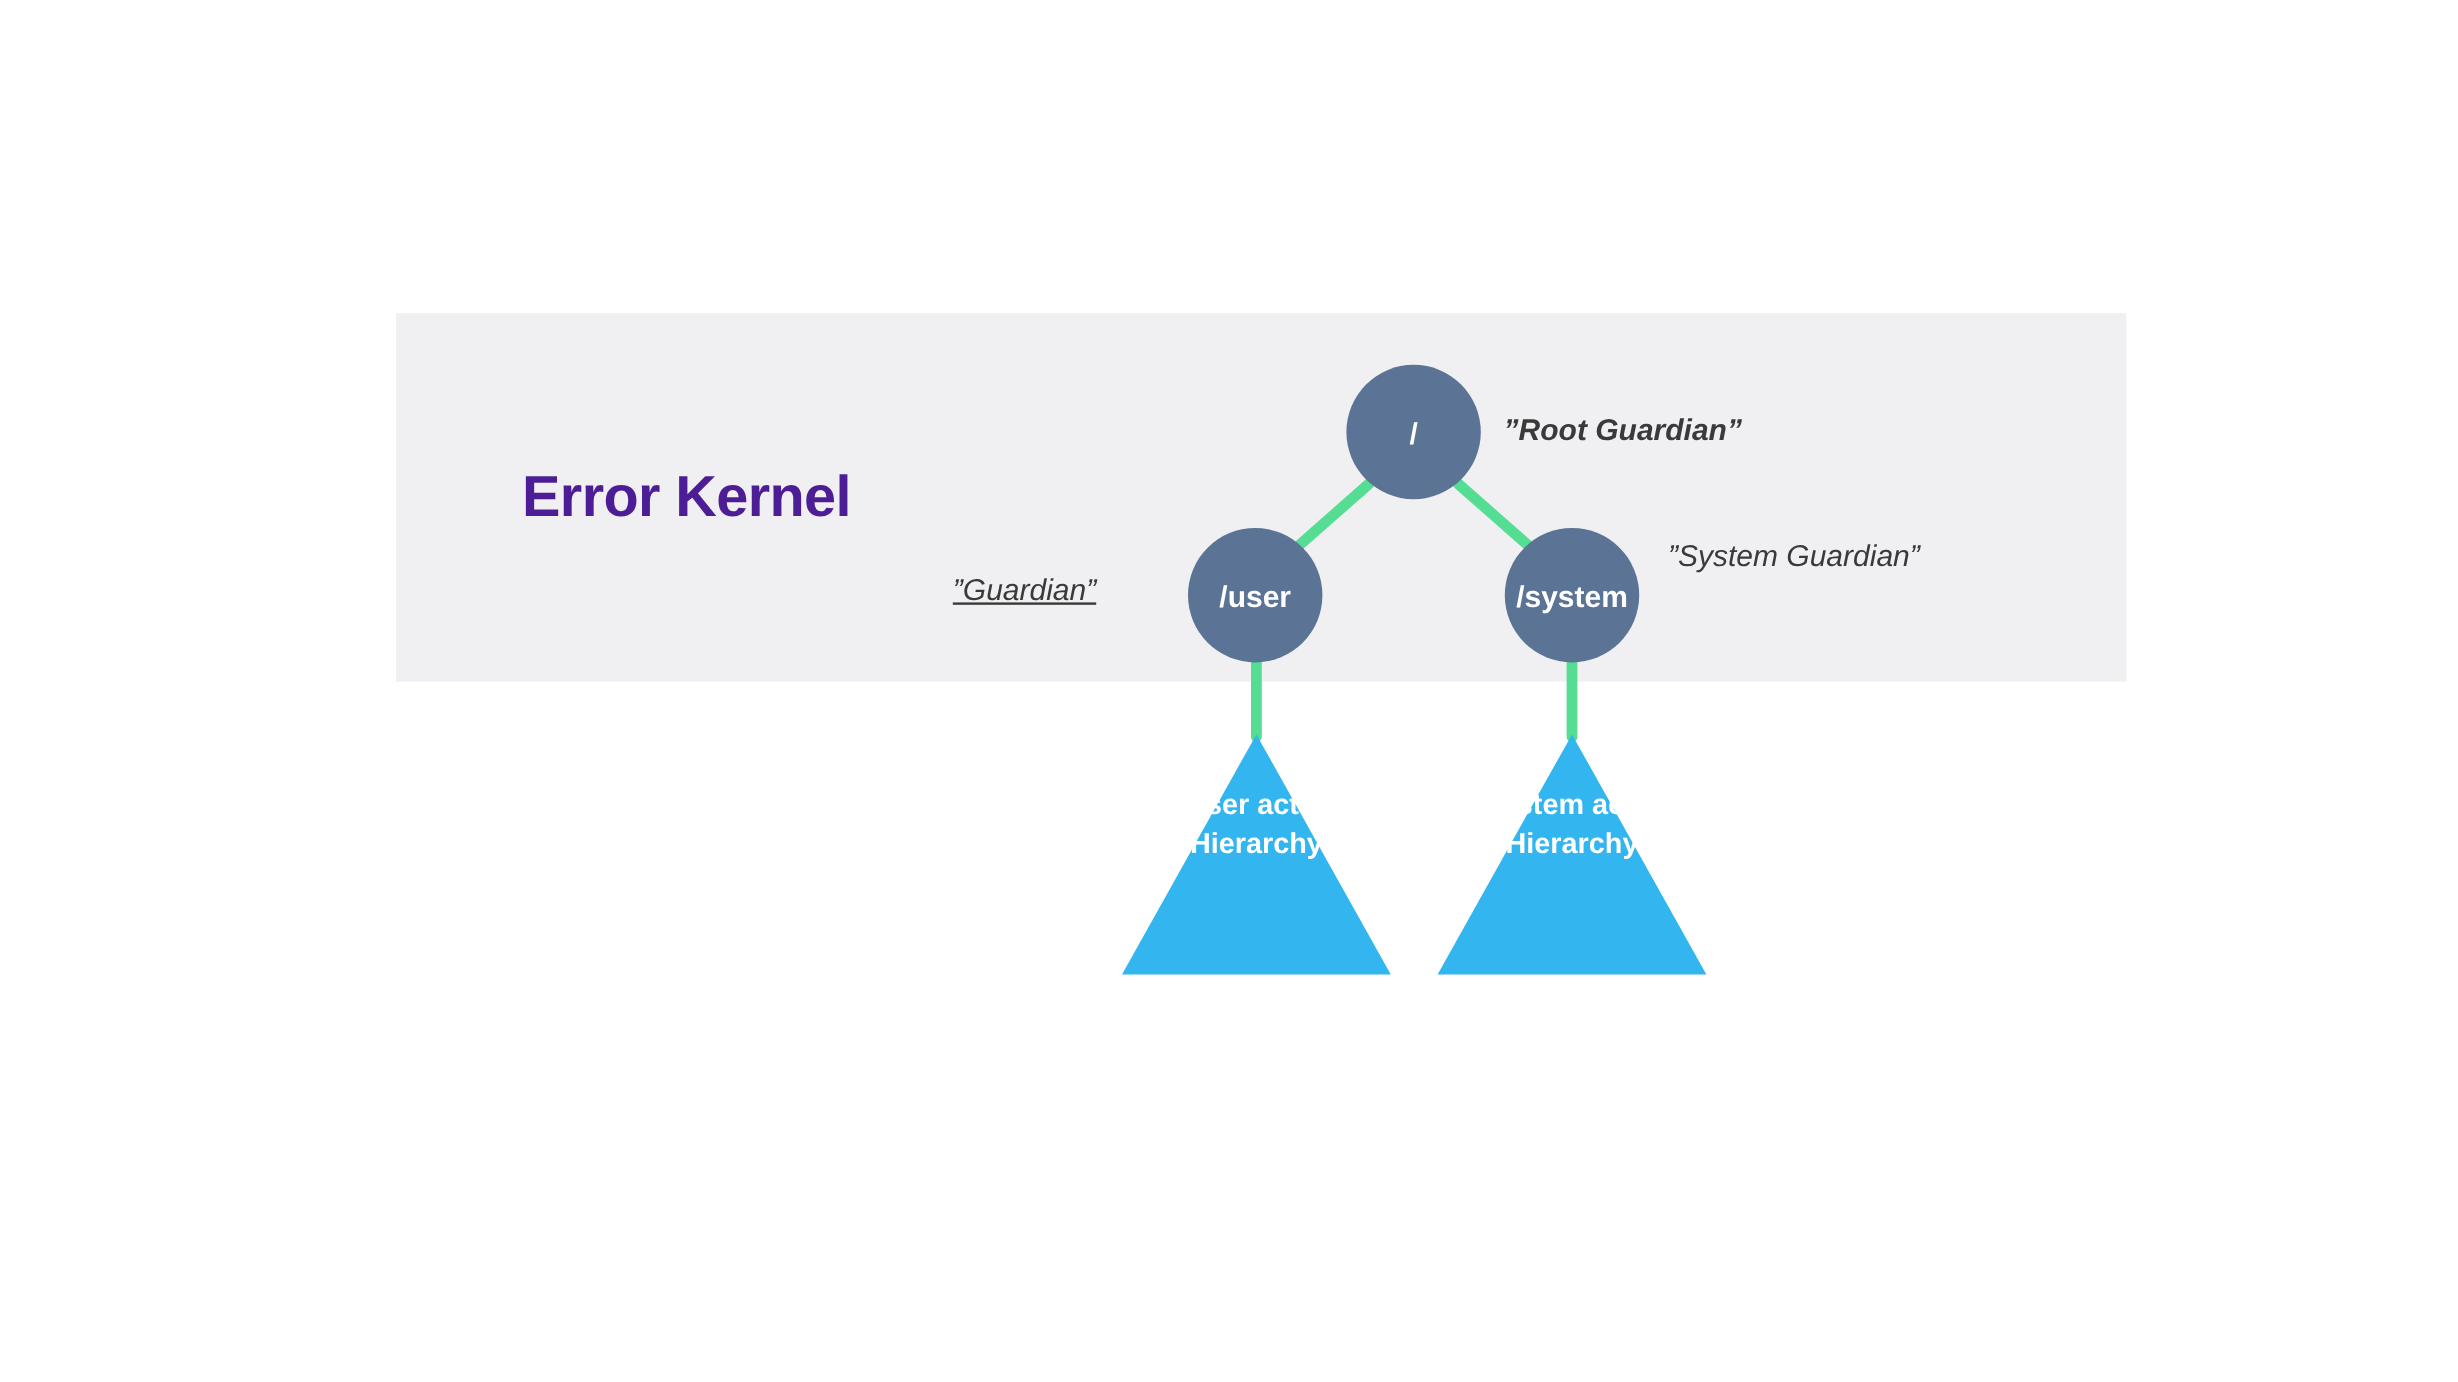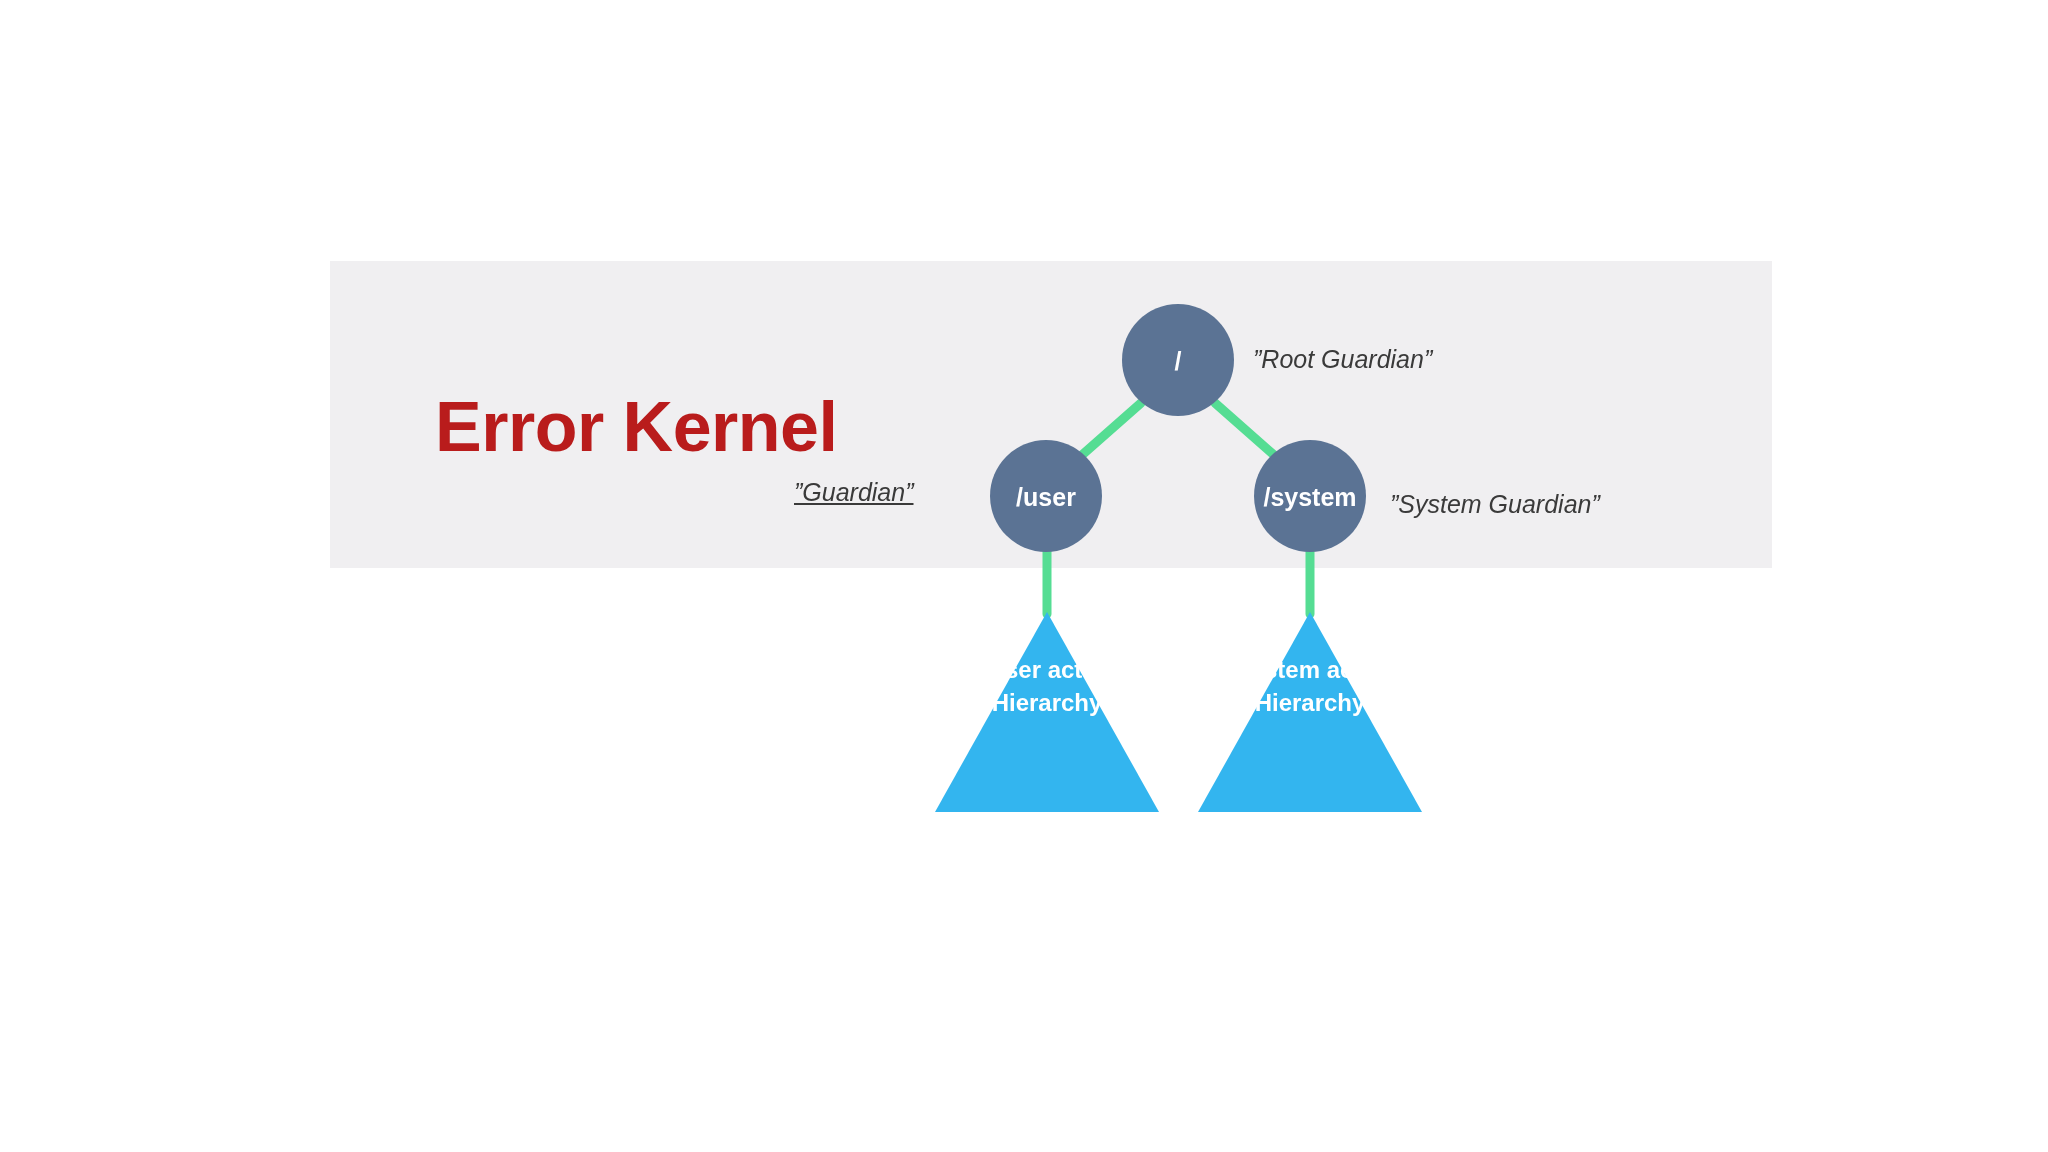--- a/index.html
+++ b/index.html
@@ -29,23 +29,23 @@
     width: 1442px;
     height: 307px;
     background: #f0eff1;
   }
 
   
   .title {
     position: absolute;
     left: 435px;
     top: 387px;
-    font-size: 70px;
+    font-size: 48px;
     font-weight: bold;
-    color: #b91c1c;
+    color: #4c1d95;
     letter-spacing: -0.5px;
     white-space: nowrap;
   }
 
   
   .diagram {
     position: absolute;
     left: 0;
     top: 0;
     width: 2048px;
@@ -53,23 +53,23 @@
   }
 
   
   .annot {
     position: absolute;
     font-size: 25px;
     font-style: italic;
     color: #3a3a3a;
     white-space: nowrap;
   }
-  .annot-root   { left: 1253px; top: 345px; }
+  .annot-root   { left: 1253px; top: 345px; font-weight: bold; }
   .annot-user   { left: 794px;  top: 478px; text-decoration: underline; }
-  .annot-system { left: 1390px; top: 490px; }
+  .annot-system { left: 1390px; top: 450px; }
 
   
   .watermark {
     position: absolute;
     right: 22px;
     bottom: 18px;
     font-size: 41px;
     color: #111111;
     white-space: nowrap;
   }

